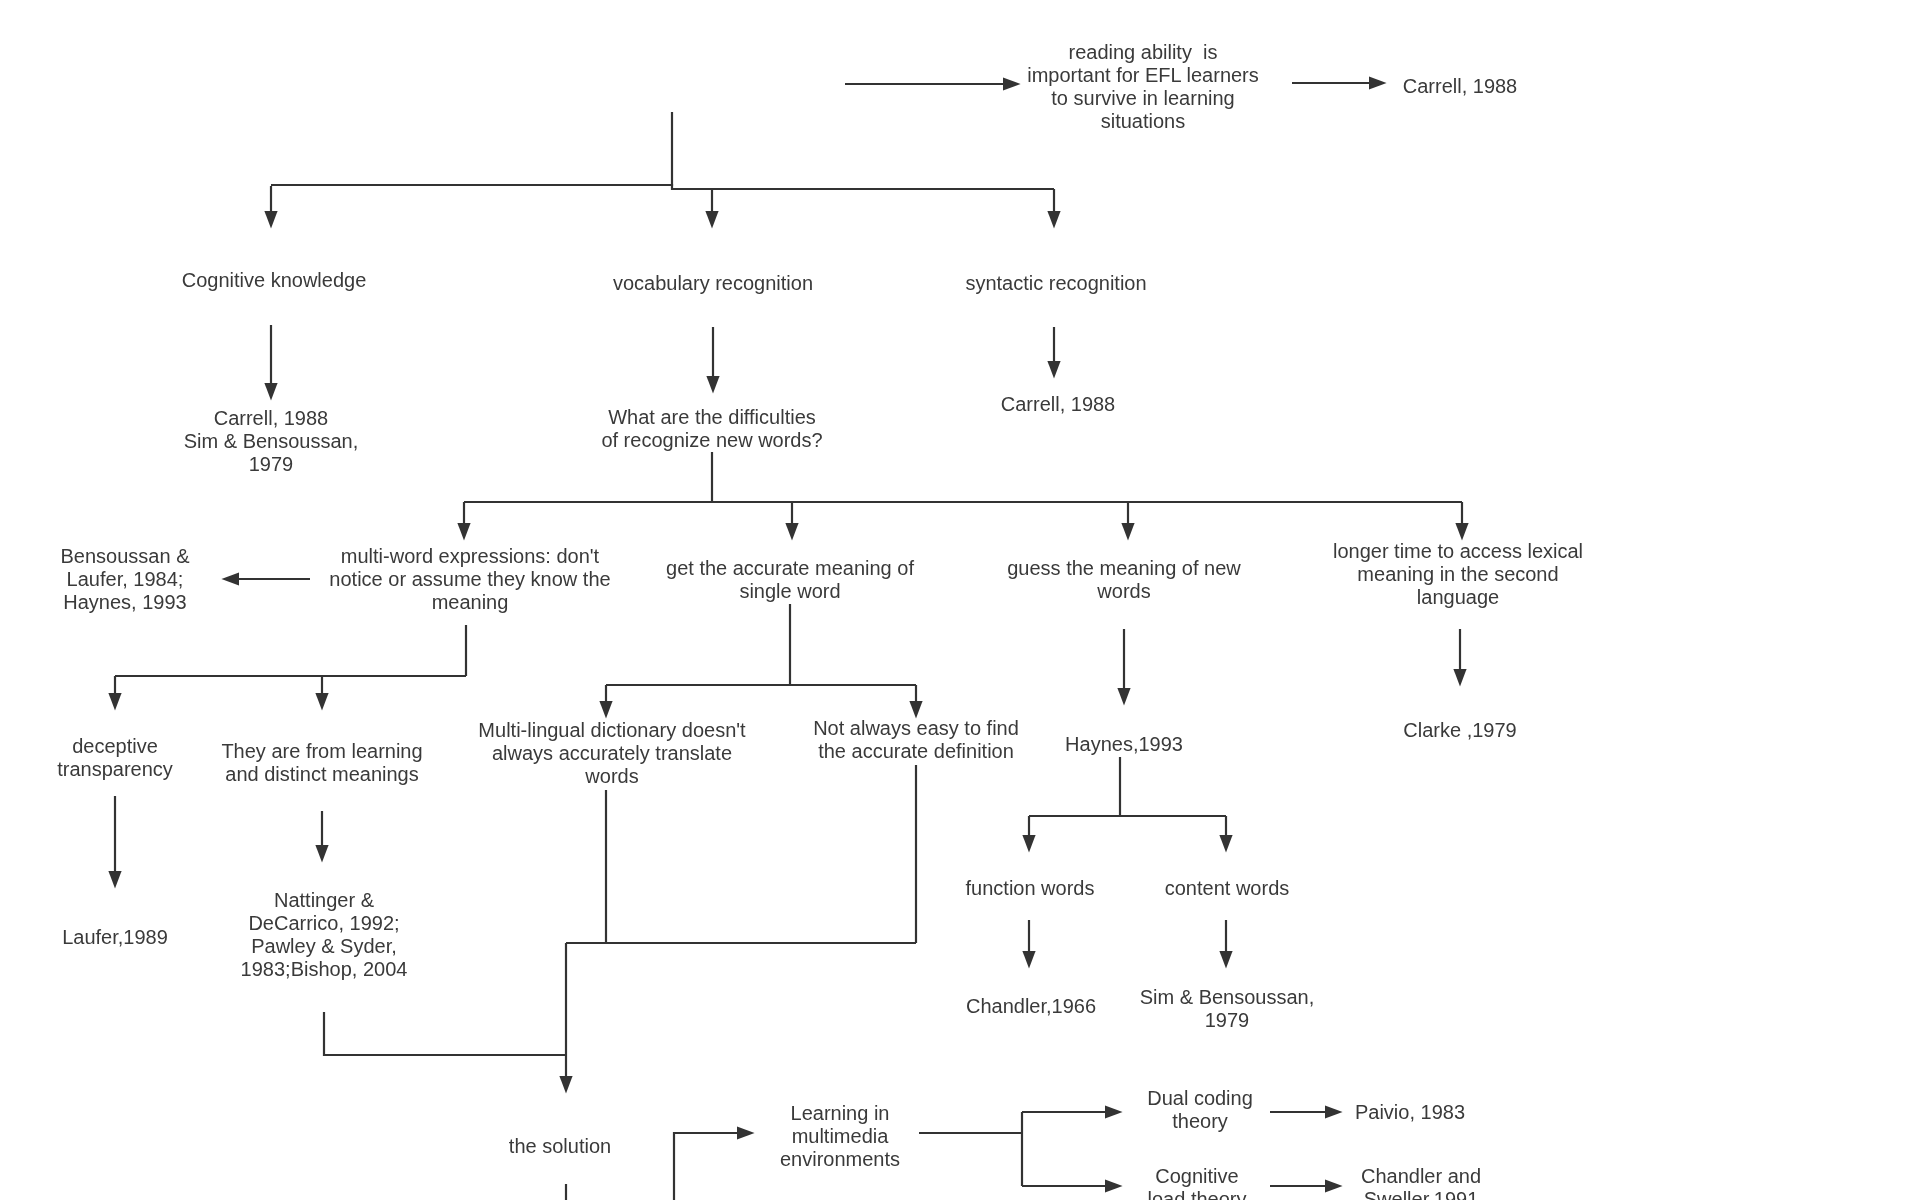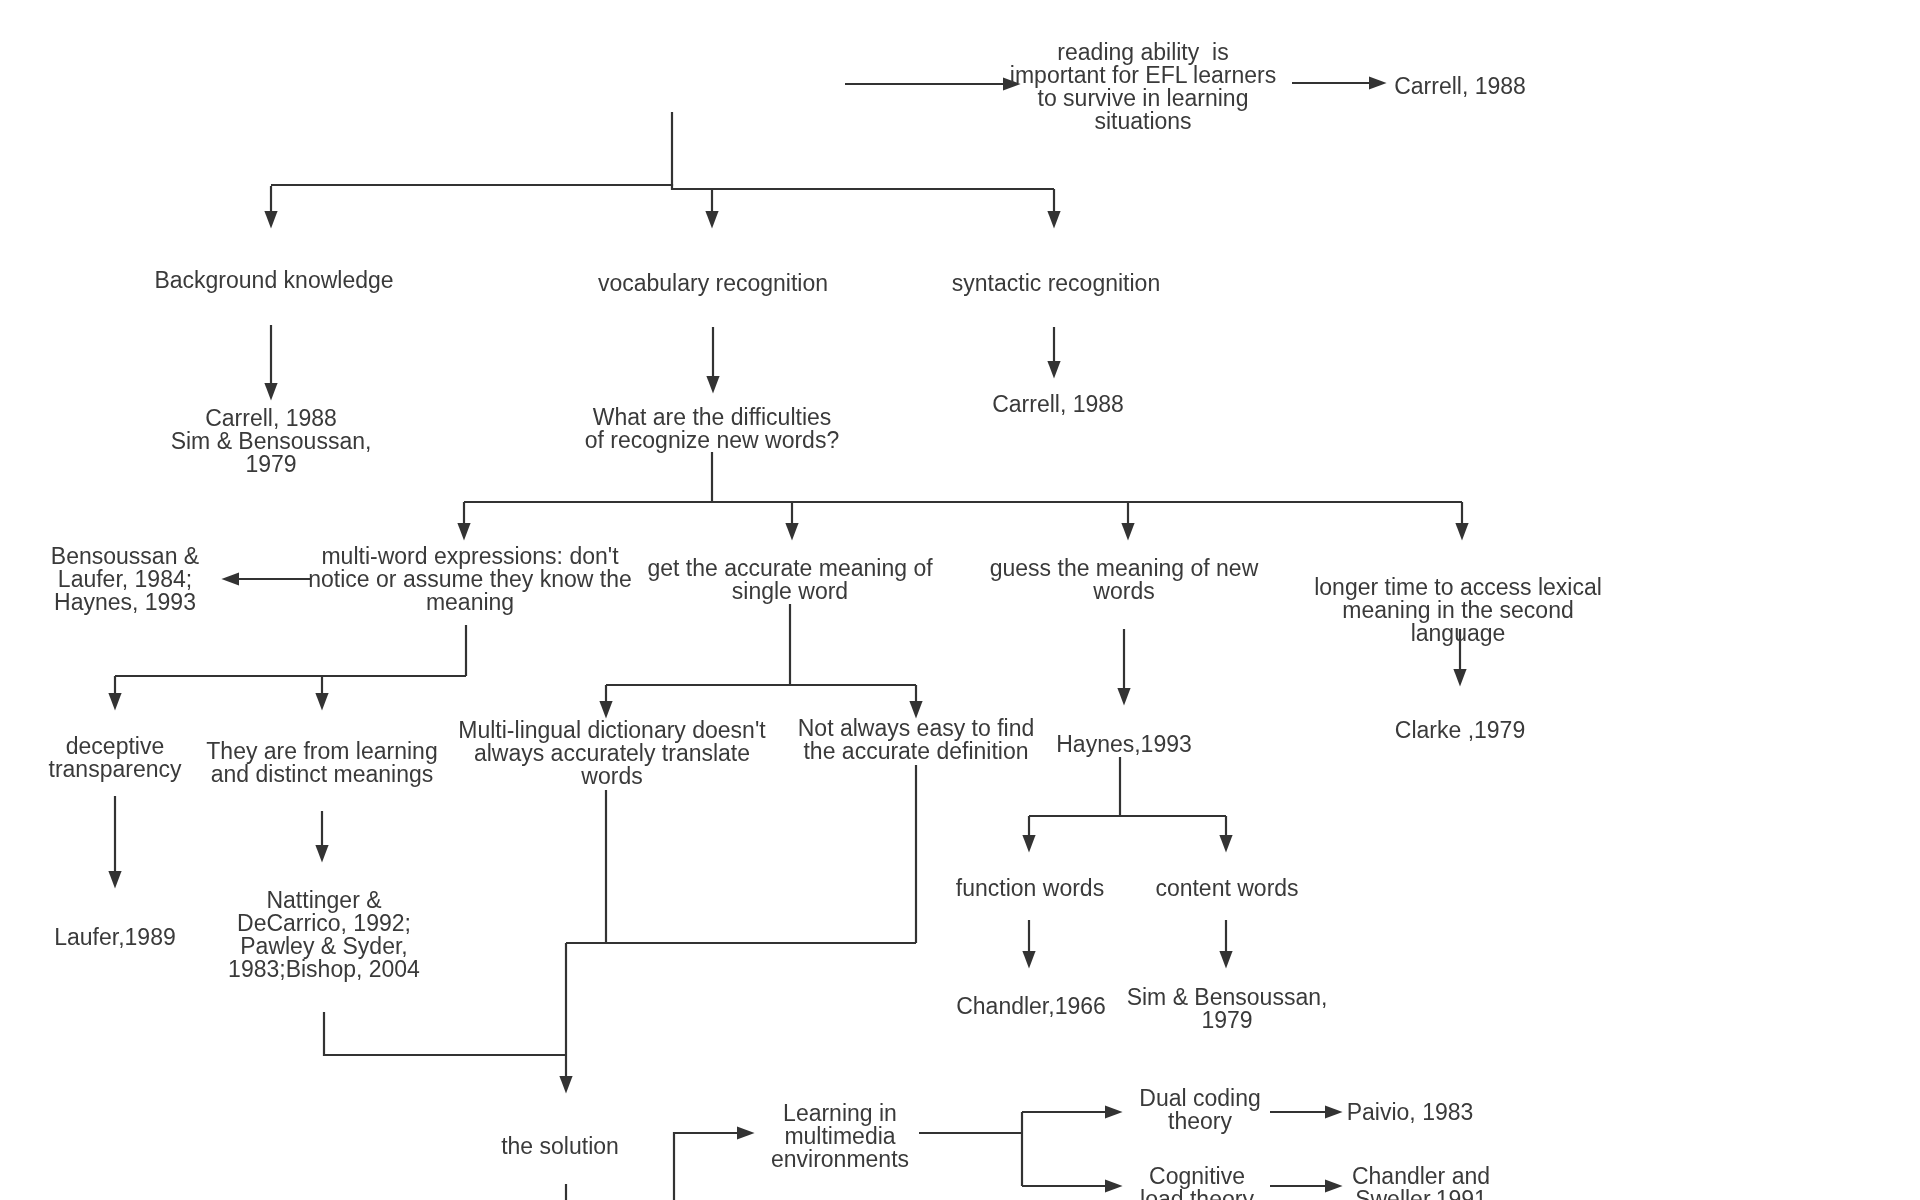--- a/index.html
+++ b/index.html
@@ -28,21 +28,21 @@
     fill: none;
   }
   #arrowhead path {
     fill: var(--line-color, #333333);
     stroke: none;
   }
   .node {
     position: absolute;
     transform: translate(-50%, -50%);
     color: var(--text-color, #3a3a3a);
-    font-size: 23px;
+    font-size: 20px;
     line-height: 23px;
     text-align: center;
     white-space: pre-wrap;
   }
 </style>
 </head>
 <body>
 
 <div id="canvas">
 
@@ -102,42 +102,42 @@
     <path d="M1270,1112 H1325" marker-end="url(#arrowhead)"></path>
     <path d="M1270,1186 H1325" marker-end="url(#arrowhead)"></path>
   </svg>
 
   <div class="node" style="left:1143px; top:87px">reading ability  is
 important for EFL learners
 to survive in learning
 situations</div>
   <div class="node" style="left:1460px; top:86px">Carrell, 1988</div>
 
-  <div class="node" style="left:274px; top:280px">Background knowledge</div>
+  <div class="node" style="left:274px; top:280px">Cognitive knowledge</div>
   <div class="node" style="left:713px; top:283px">vocabulary recognition</div>
   <div class="node" style="left:1056px; top:283px">syntactic recognition</div>
 
   <div class="node" style="left:271px; top:441px">Carrell, 1988
 Sim &amp; Bensoussan,
 1979</div>
   <div class="node" style="left:712px; top:429px">What are the difficulties
 of recognize new words?</div>
   <div class="node" style="left:1058px; top:404px">Carrell, 1988</div>
 
   <div class="node" style="left:125px; top:579px">Bensoussan &amp;
 Laufer, 1984;
 Haynes, 1993</div>
   <div class="node" style="left:470px; top:579px">multi-word expressions: don't
 notice or assume they know the
 meaning</div>
   <div class="node" style="left:790px; top:580px">get the accurate meaning of
 single word</div>
   <div class="node" style="left:1124px; top:580px">guess the meaning of new
 words</div>
-  <div class="node" style="left:1458px; top:610px">longer time to access lexical
+  <div class="node" style="left:1458px; top:574px">longer time to access lexical
 meaning in the second
 language</div>
 
   <div class="node" style="left:115px; top:758px">deceptive
 transparency</div>
   <div class="node" style="left:322px; top:763px">They are from learning
 and distinct meanings</div>
   <div class="node" style="left:612px; top:753px">Multi-lingual dictionary doesn't
 always accurately translate
 words</div>

